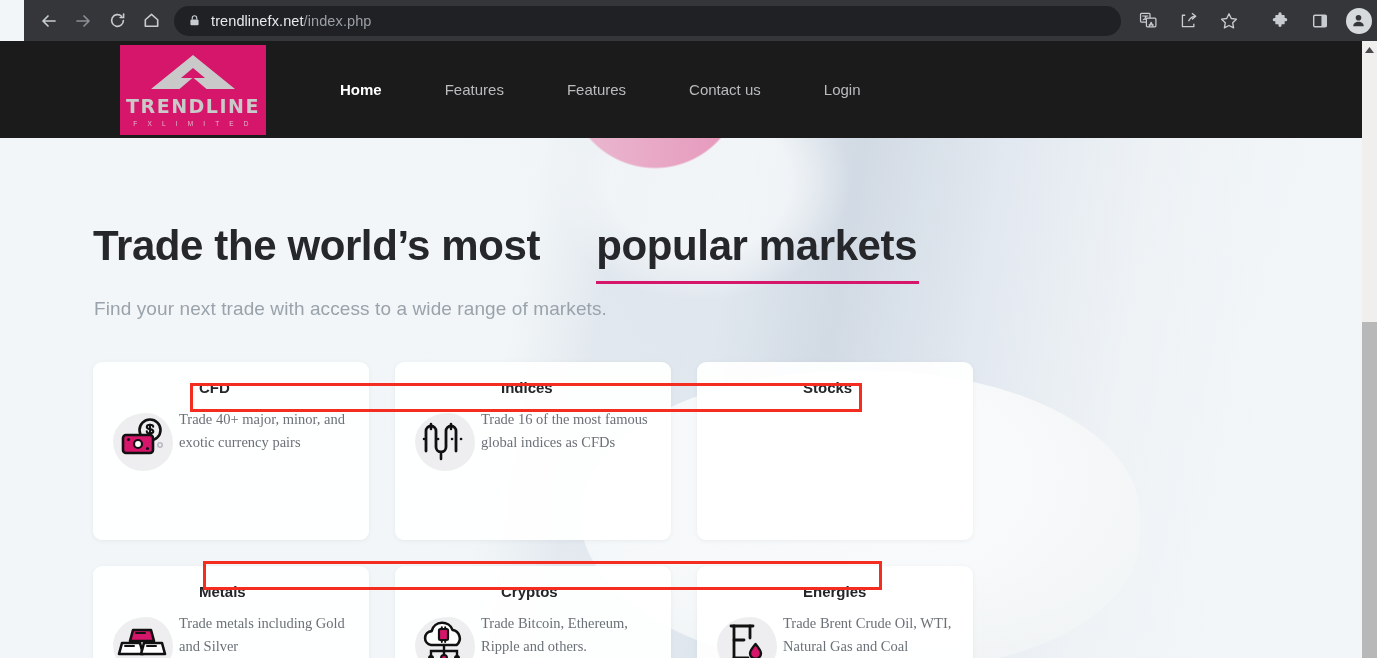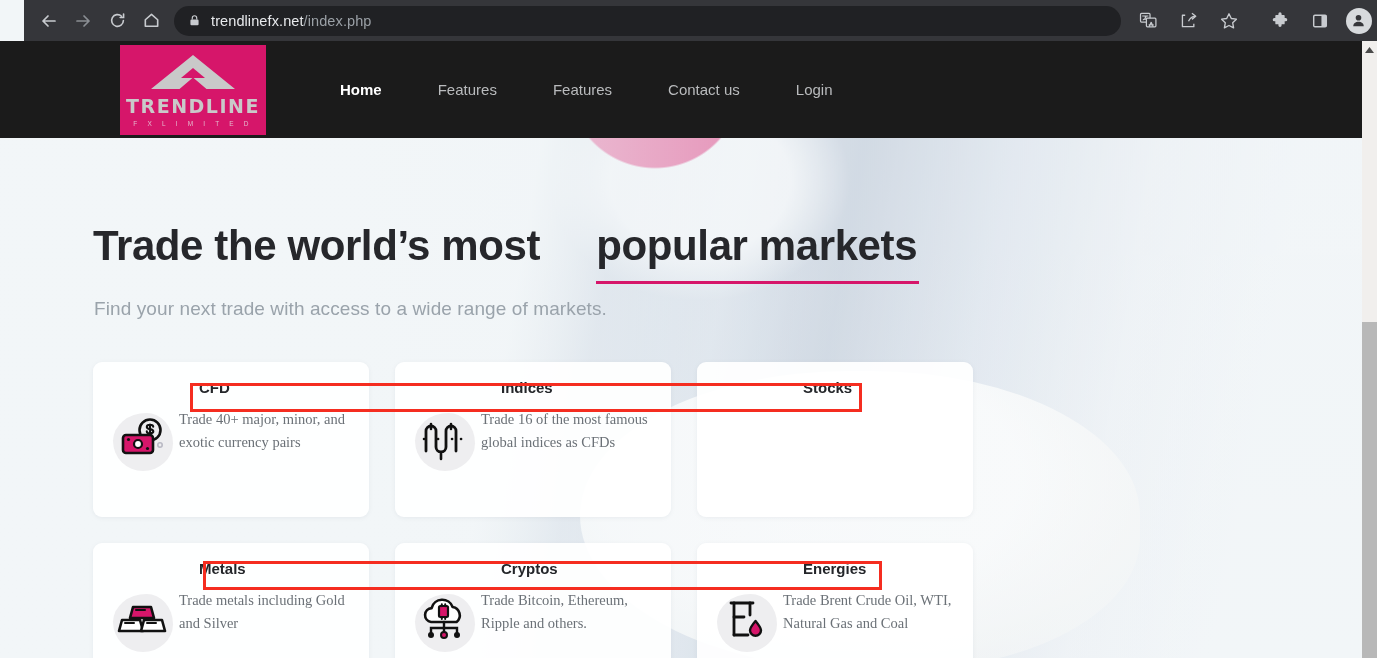--- a/index.html
+++ b/index.html
@@ -81,21 +81,21 @@
     position:relative; flex:none;
   }
   .logo .mark { margin-top:2px; }
   .logo .brand {
     font-size:19px; font-weight:bold; color:#c9c9c9; letter-spacing:1.5px;
     line-height:1; margin-top:4px; font-family:"DejaVu Sans", sans-serif;
   }
   .logo .sub {
     font-size:6.5px; color:#e3b9cd; letter-spacing:4.2px; margin-top:4px;
   }
-  .site-nav { display:flex; align-items:center; margin-left:74px; }
+  .site-nav { display:flex; align-items:center; margin-left:74px;gap:7px; }
   .site-nav a {
     font-size:15px; color:#b9bbbd; text-decoration:none; margin-right:56px;
     white-space:nowrap;
   }
   .site-nav a.active { color:#ffffff; font-weight:bold; }
 
   
   .content { position:absolute; top:97px; left:0; width:1362px; z-index:4; }
   .headline {
     margin:87px 0 0 93px; font-size:42px; font-weight:bold; color:#26272b;
@@ -108,21 +108,21 @@
   }
   .subhead {
     margin:31px 0 0 94px; font-size:19px; color:#9aa3ab; letter-spacing:.1px;
   }
 
   .card-grid {
     margin:42px 0 0 93px; width:881px;
     display:grid; grid-template-columns:276px 276px 276px; gap:26px 26px;
   }
   .card {
-    background:rgba(255,255,255,.93); border-radius:9px; height:155px;
+    background:rgba(255,255,255,.93); border-radius:9px; height:178px;
     box-shadow:0 1px 4px rgba(120,130,145,.10);
     padding:19px 18px 0 18px; position:relative;
   }
   .card-title {
     font-size:15px; font-weight:bold; color:#24262a; margin-left:88px;
     line-height:1.1; margin-top:-1px;
   }
   .card-body { display:flex; margin-top:10px; }
   .icon-wrap {
     width:70px; height:68px; flex:none; position:relative;

